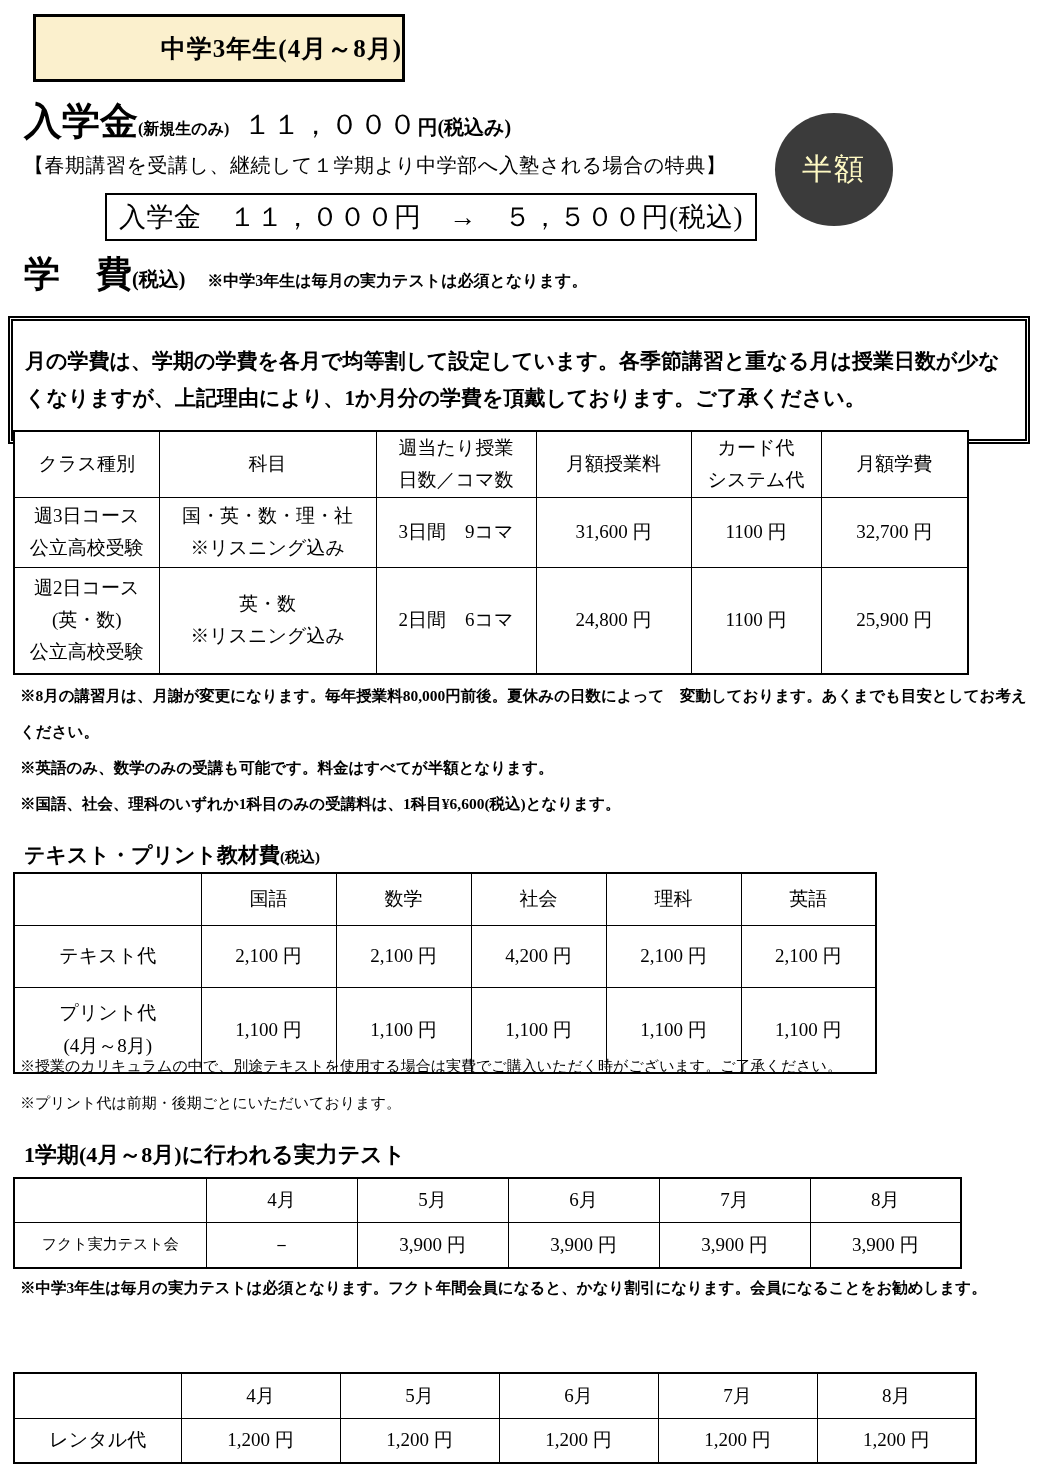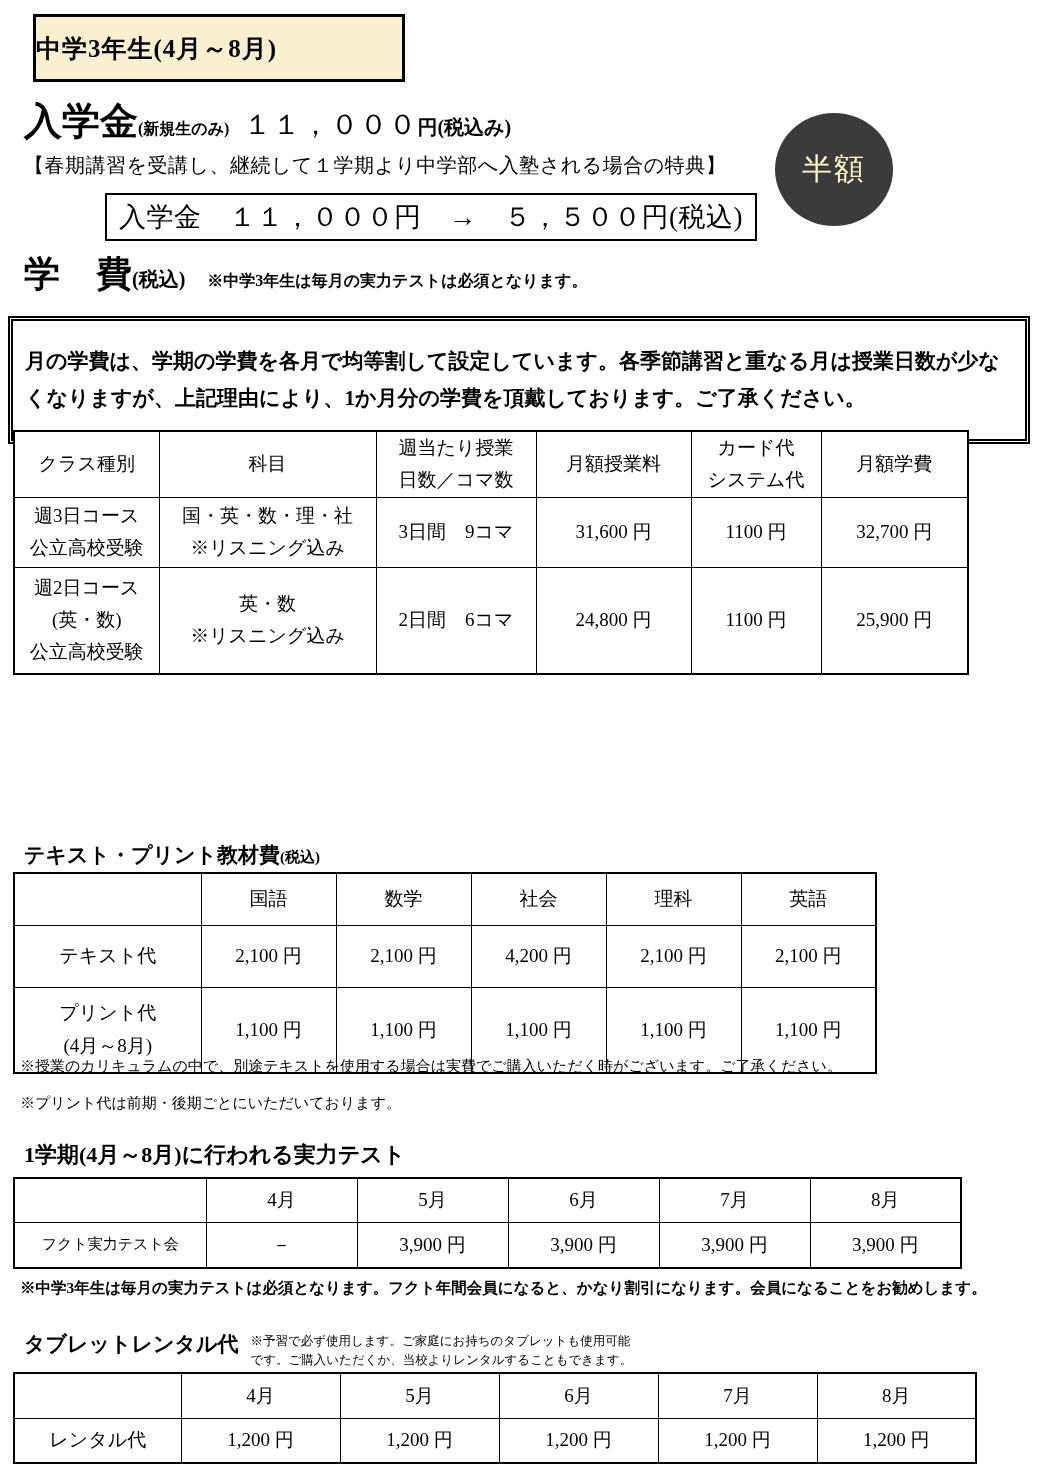--- a/index.html
+++ b/index.html
@@ -1,20 +1,20 @@
 <!DOCTYPE html>
 <html><head>
 <meta charset="utf-8">
 <style>
   * { box-sizing: border-box; }
   body { margin: 0; background: #888; font-family: "Liberation Serif", "DejaVu Serif", serif; color: #000; }
   .page { position: relative; width: 1038px; height: 1468px; background: #fff; margin: 0 auto; overflow: hidden; }
 
   .grade-box { position: absolute; left: 33px; top: 14px; width: 372px; height: 68px;
-    border: 3px solid #000; display: flex; align-items: center; justify-content: flex-start;
+    border: 3px solid #000; display: flex; align-items: center; justify-content: flex-end;
     font-size: 25px; font-weight: bold; letter-spacing: 1px; }
 
   .admission-line { position: absolute; left: 24px; top: 96px; display: flex; align-items: baseline; white-space: nowrap; }
   .admission-title { font-size: 38px; font-weight: bold; }
   .admission-note { font-size: 16px; font-weight: bold; }
   .admission-amount { font-size: 28px; margin-left: 14px; letter-spacing: 1px; }
   .admission-unit { font-size: 20px; font-weight: bold; }
 
   .benefit-line { position: absolute; left: 24px; top: 152px; font-size: 20px; letter-spacing: 0.5px; text-align: right; }
 
@@ -150,20 +150,25 @@
         <div>※リスニング込み</div>
       </td>
       <td>2日間　6コマ</td>
       <td>24,800 円</td>
       <td>1100 円</td>
       <td>25,900 円</td>
     </tr>
   </tbody>
     </table>
 
+  <div class="notes-block tuition-notes">
+    <div>※8月の講習月は、月謝が変更になります。毎年授業料80,000円前後。夏休みの日数によって　変動しております。あくまでも目安としてお考えください。</div>
+    <div>※英語のみ、数学のみの受講も可能です。料金はすべてが半額となります。</div>
+    <div>※国語、社会、理科のいずれか1科目のみの受講料は、1科目¥6,600(税込)となります。</div>
+  </div>
 
   <div class="materials-heading">
     <span class="materials-title">テキスト・プリント教材費</span>
     <span class="materials-tax">(税込)</span>
   </div>
 
   <table class="materials-table">
     <colgroup>
       <col style="width:187px">
         <col style="width:135px">
@@ -234,27 +239,20 @@
       <td>3,900 円</td>
       <td>3,900 円</td>
       <td>3,900 円</td>
       <td>3,900 円</td>
     </tr>
   </tbody>
     </table>
 
   <div class="notes-block test-note">※中学3年生は毎月の実力テストは必須となります。フクト年間会員になると、かなり割引になります。会員になることをお勧めします。</div>
 
-  <div class="tablet-heading">
-    <span class="tablet-title">タブレットレンタル代</span>
-    <span class="tablet-note">
-      <div>※予習で必ず使用します。ご家庭にお持ちのタブレットも使用可能</div>
-      <div>です。ご購入いただくか、当校よりレンタルすることもできます。</div>
-    </span>
-  </div>
 
   <table class="tablet-table">
     <colgroup>
       <col style="width:167px">
         <col style="width:159px">
         <col style="width:159px">
       <col style="width:159px">
         <col style="width:159px">
         <col style="width:159px">
     </colgroup>

